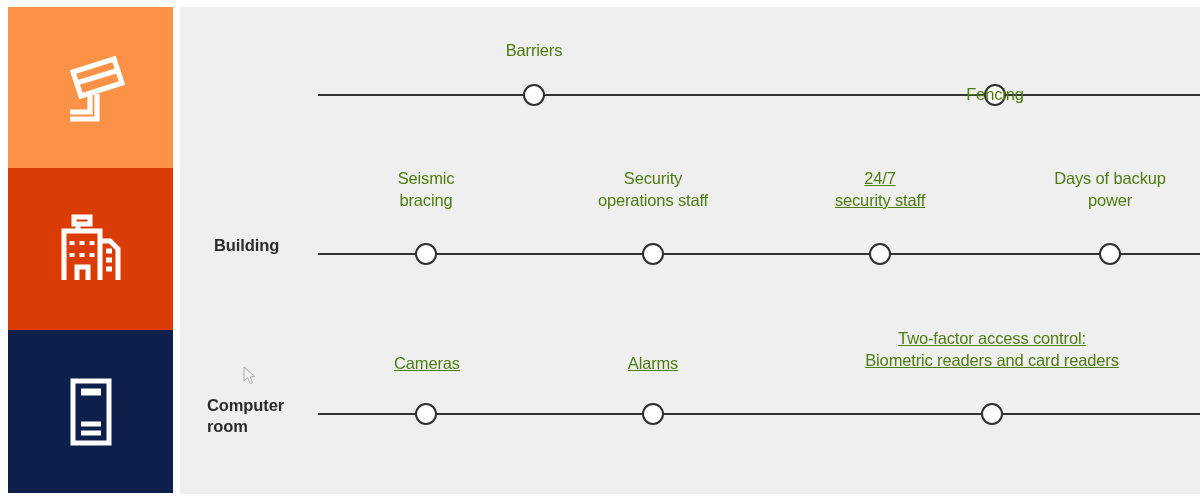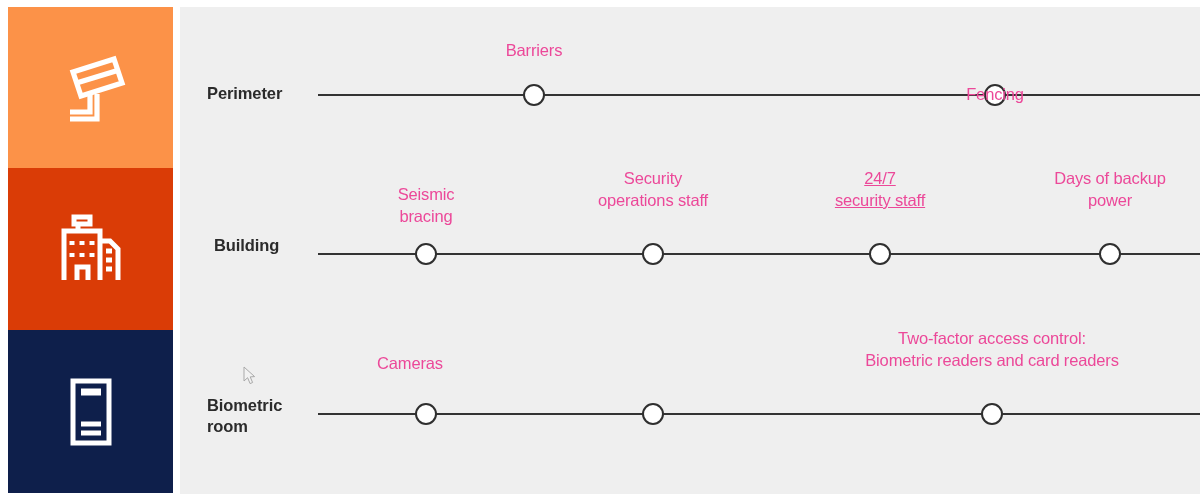--- a/index.html
+++ b/index.html
@@ -97,28 +97,28 @@
   .row.r1 .node { top: 77px; }
   .row.r2 .node { top: 75px; }
   .row.r3 .node { top: 73px; }
 
   
   .node-label {
     position: absolute;
     width: 300px;
     text-align: center;
     font-size: 16.5px;
-    color: #ec4899;
+    color: #4d7c0f;
     line-height: 1.32;
     letter-spacing: -0.15px;
     white-space: pre-line;
   }
   .row.r1 .node-label { top: 33px; }
   .row.r2 .node-label { top: 0px; }
-  .row.r3 .node-label { top: -2px; }
+  .row.r3 .node-label { top: -2px; text-decoration: underline; }
   .row.r2 .node-label.single-line,
   .row.r3 .node-label.single-line { top: 23px; }
 
   
   .cursor {
     position: absolute;
     left: 243px;
     top: 366px;
     width: 14px;
     height: 20px;
@@ -179,50 +179,50 @@
             <line x1="29" y1="51" x2="49" y2="51" stroke-width="5"></line>
             <line x1="29" y1="60" x2="49" y2="60" stroke-width="5"></line>
           </g>
         </svg>
       </span>
     </div>
   </div>
 
   <div id="rows-host">
       <div class="row r1">
-        <div class="row-label" style="position: absolute; left: 27px; top: 76px; white-space: pre-line;">Perimeter</div>
         <div class="axis" style="top: 87px;"></div>
         <div class="node" style="left: 343px; top: 77px;"></div>
         <div class="node-label single-line" style="left: 204px; top: 33px;">Barriers</div>
         <div class="node" style="left: 804px; top: 77px;"></div>
         <div class="node-label single-line" style="left: 665px; top: 33px; margin-top: 44px;">Fencing</div>
       </div>
       <div class="row r2">
         <div class="row-label" style="position: absolute; left: 34px; top: 67px; white-space: pre-line;">Building</div>
         <div class="axis" style="top: 85px;"></div>
         <div class="node" style="left: 235px; top: 75px;"></div>
-        <div class="node-label" style="left: 96px; top: 0px; margin-top: 16px;">Seismic
+        <div class="node-label" style="left: 96px; top: 0px;">Seismic
 bracing</div>
         <div class="node" style="left: 462px; top: 75px;"></div>
         <div class="node-label" style="left: 323px; top: 0px;">Security
 operations staff</div>
         <div class="node" style="left: 689px; top: 75px;"></div>
         <div class="node-label" style="left: 550px; top: 0px; text-decoration: underline;">24/7
 security staff</div>
         <div class="node" style="left: 919px; top: 75px;"></div>
         <div class="node-label" style="left: 780px; top: 0px;">Days of backup
 power</div>
       </div>
       <div class="row r3">
-        <div class="row-label" style="position: absolute; left: 27px; top: 65px; white-space: pre-line;">Biometric
+        <div class="row-label" style="position: absolute; left: 27px; top: 65px; white-space: pre-line;">Computer
 room</div>
         <div class="axis" style="top: 83px;"></div>
         <div class="node" style="left: 235px; top: 73px;"></div>
-        <div class="node-label single-line" style="left: 80px; top: 23px;">Cameras</div>
+        <div class="node-label single-line" style="left: 97px; top: 23px;">Cameras</div>
         <div class="node" style="left: 462px; top: 73px;"></div>
+        <div class="node-label single-line" style="left: 323px; top: 23px;">Alarms</div>
         <div class="node" style="left: 801px; top: 73px;"></div>
         <div class="node-label" style="left: 662px; top: -2px;">Two-factor access control:
 Biometric readers and card readers</div>
       </div>
     </div>
 
   <span class="cursor" style="left: 243px; top: 366px;">
     <svg width="14" height="20" viewBox="0 0 14 20">
       <polygon points="1,1 1,15 4.6,11.7 7.1,17.6 9.6,16.5 7.2,10.9 11.6,10.6" fill="#f2f2f2" stroke="#a9a9a9" stroke-width="1"></polygon>
     </svg>

